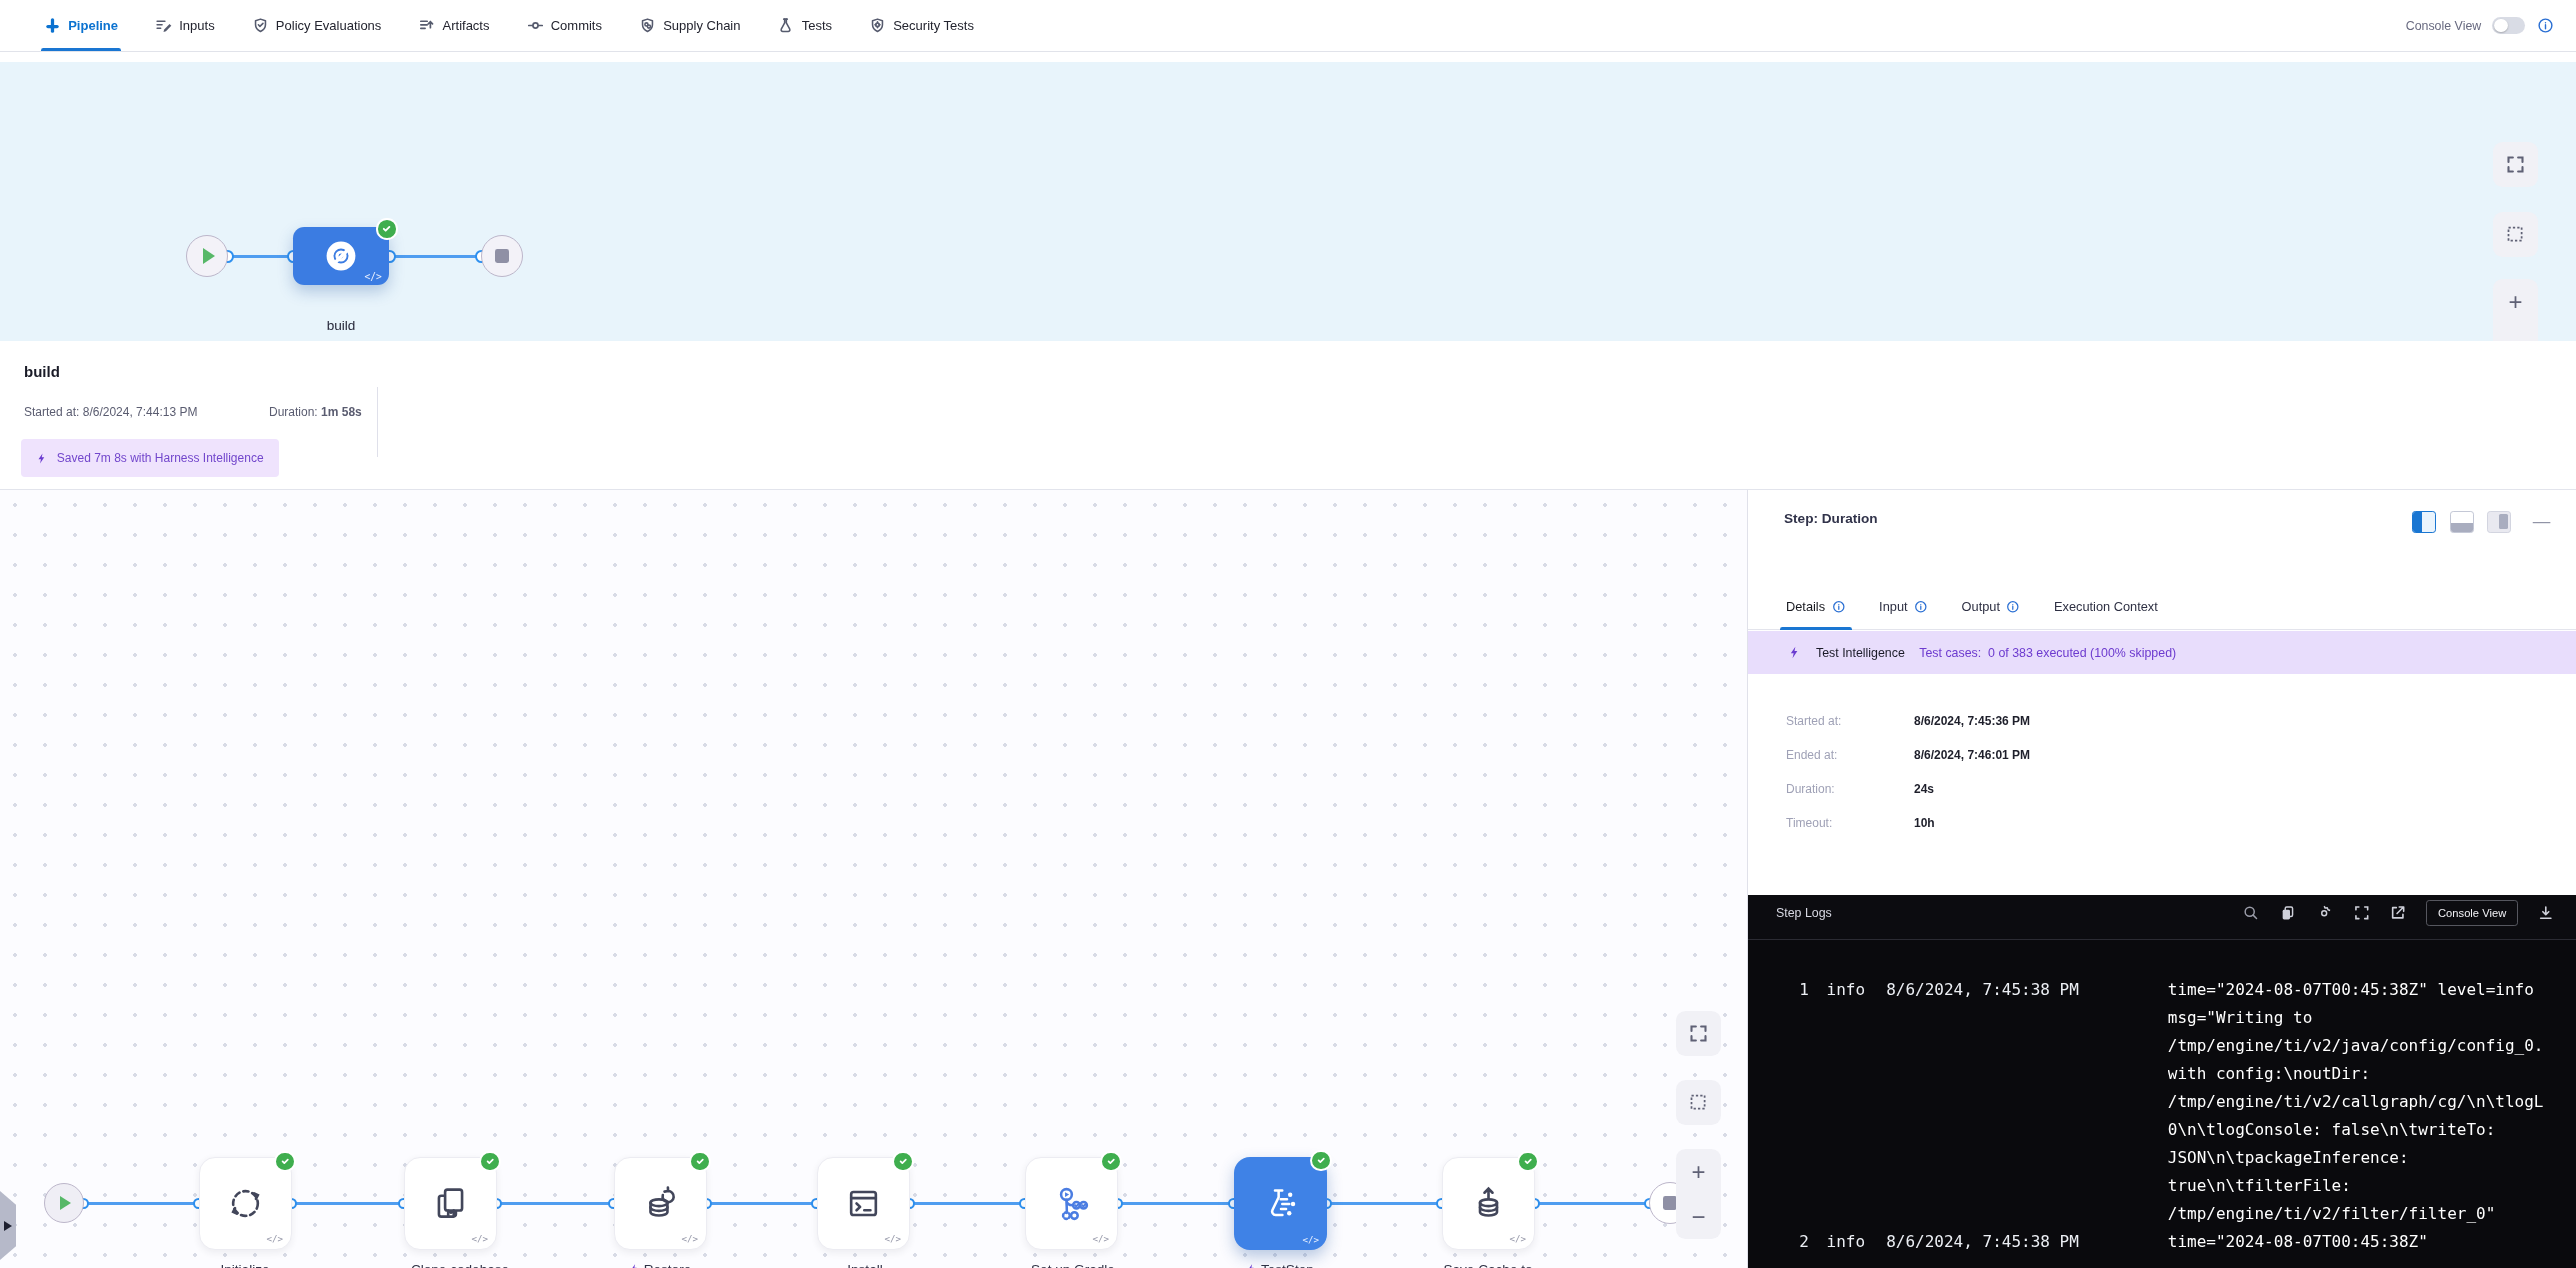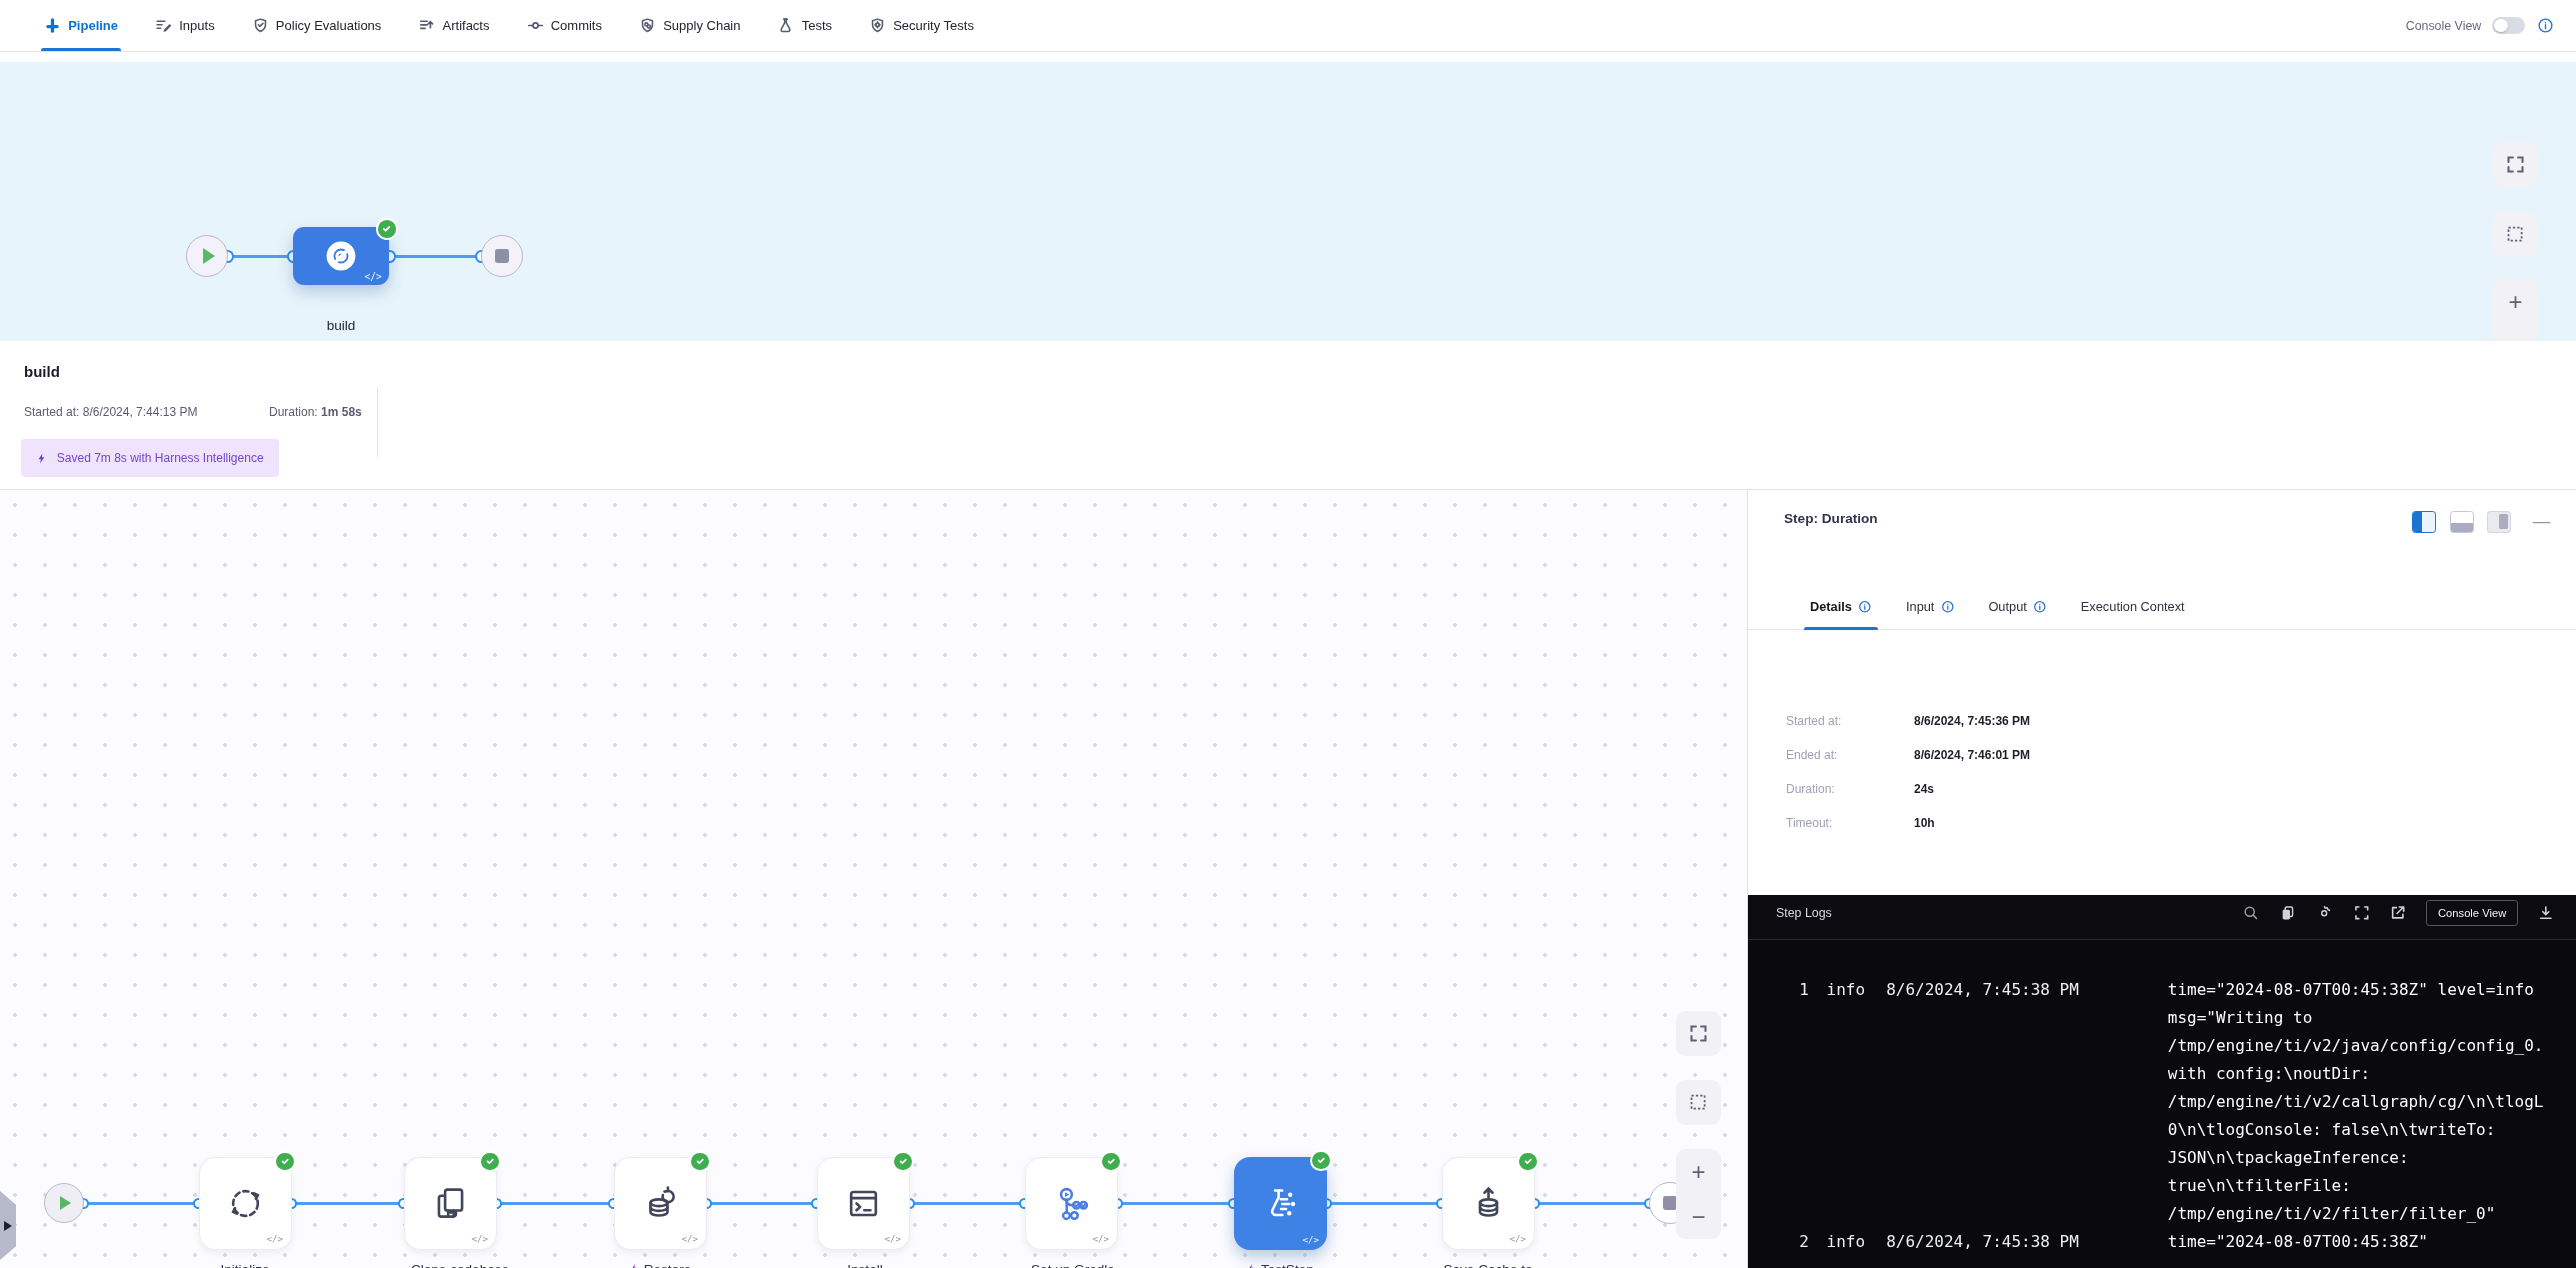--- a/index.html
+++ b/index.html
@@ -91,21 +91,21 @@
   .layout-ic .fillL { position:absolute; left:0; top:0; bottom:0; width:40%; background:#1a76d2; }
   .layout-ic .fillB { position:absolute; left:0; right:0; bottom:0; height:42%; background:#a9adbf; }
   .layout-ic .fillR { position:absolute; right:2.4px; top:2.4px; bottom:2.4px; width:40%; background:#a9adbf; border-radius:1.6px; }
   .layout-ic.bg { background:#e9e9f0; border-color:#d3d5e0; }
   .p-minus { color:#9194a6; font-size:17.6px; margin-left:8px; cursor:pointer; }
 
   .p-tabs { position:absolute; left:0; right:0; top:94px; height:46px; border-bottom:0.8px solid #e3e4ec;
     display:flex; align-items:center; gap:34px; padding-left:38px; }
   .p-tab { display:flex; align-items:center; gap:6.4px; font-size:12.8px; color:#2e3043; position:relative;
     height:100%; cursor:pointer; }
-  .p-tab.active { font-weight:700; color:#17181f;margin-left:24px; }
+  .p-tab.active { font-weight:400; color:#17181f; }
   .p-tab.active::after { content:""; position:absolute; left:-6.4px; right:-6.4px; bottom:-0.8px; height:3.2px;
     background:#1a76d2; border-radius:2.4px 2.4px 0 0; }
 
   .ti-banner { position:absolute; left:0; right:0; top:141px; height:43px; background:#e8ddfc;
     display:flex; align-items:center; gap:14.4px; padding-left:40px; font-size:12.4px; }
   .ti-name { color:#1b1b28; }
   .ti-cases { color:#6d3bcf; white-space:pre-wrap; }
 
   .d-rows { position:absolute; left:38px; top:214px; }
   .d-row { display:flex; height:34px; align-items:center; font-size:12px; }
@@ -516,20 +516,29 @@
             <circle cx="12" cy="12" r="9"></circle>
             <path d="M12 8h.01M12 11v5.5" stroke-linecap="round"></path>
           </svg>
         </span>
     </div>
     <div class="p-tab">
       <span>Execution Context</span>
     </div>
   </div>
 
+  <div class="ti-banner">
+    <span class="bolt">
+      <svg width="13.6" height="17" viewBox="0 0 24 24" fill="currentColor">
+          <path d="M13 2L5 13.5h5L8 22l8.5-12.5h-5L13 2z"></path>
+        </svg>
+    </span>
+    <span class="ti-name">Test Intelligence</span>
+    <span class="ti-cases">Test cases:  0 of 383 executed (100% skipped)</span>
+  </div>
 
   <div class="d-rows">
     <div class="d-row">
       <span class="d-label">Started at:</span>
       <span class="d-value">8/6/2024, 7:45:36 PM</span>
     </div>
     <div class="d-row">
       <span class="d-label">Ended at:</span>
       <span class="d-value">8/6/2024, 7:46:01 PM</span>
     </div>

